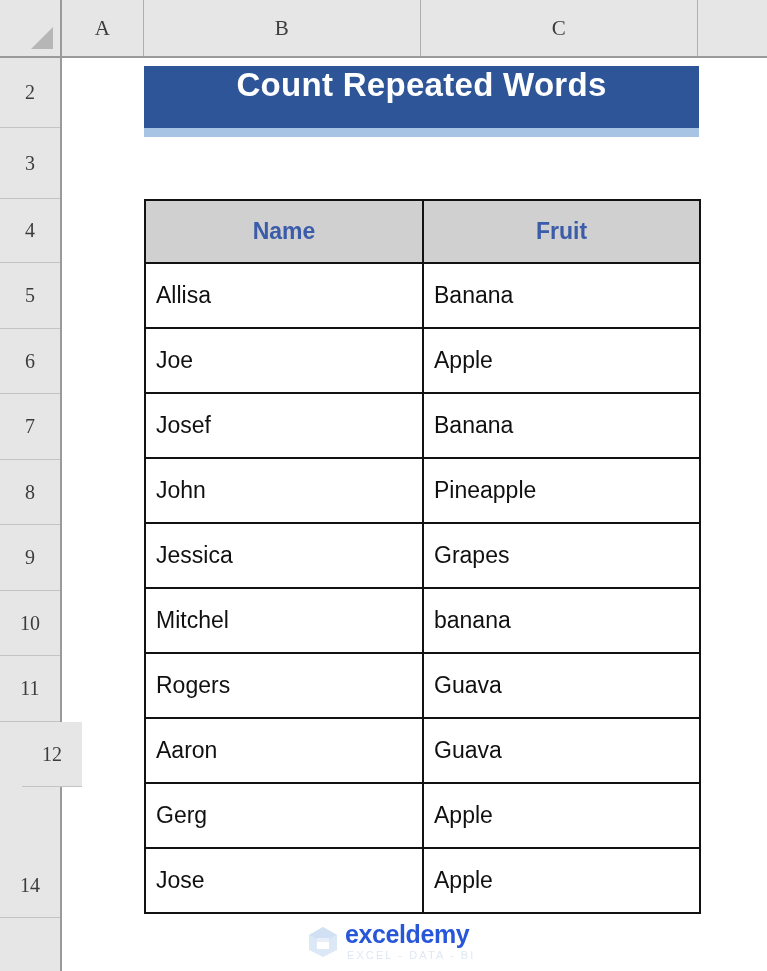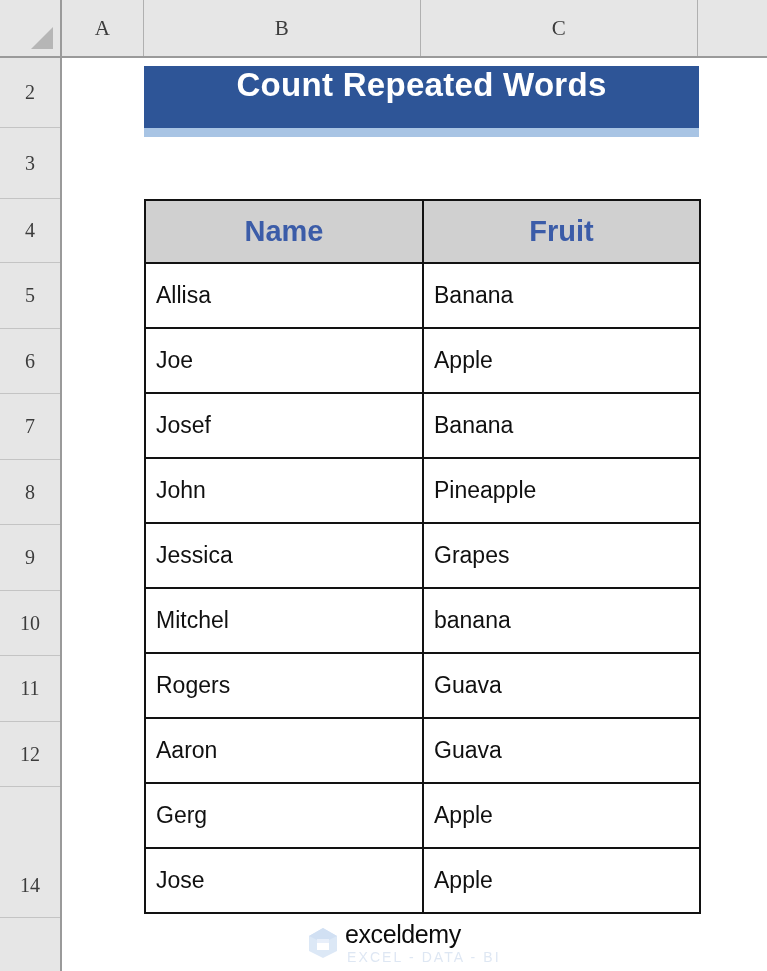--- a/index.html
+++ b/index.html
@@ -142,21 +142,21 @@
     font-size: 23px;
     color: #101010;
     overflow: hidden;
     white-space: nowrap;
   }
   .data-table th {
     background: #d0d0d0;
     color: #3b5ca8;
     font-weight: bold;
     text-align: center;
-    font-size: 29px;
+    font-size: 23px;
     height: 63px;
   }
   .data-table td {
     background: #ffffff;
     text-align: left;
     font-weight: normal;
   }
   .col-name  { width: 278px; }
   .col-fruit { width: 277px; }
 
@@ -172,26 +172,26 @@
     pointer-events: none;
   }
   .wm-logo { flex: 0 0 auto; }
   .wm-textblock {
     display: flex;
     flex-direction: column;
     line-height: 1;
   }
   .wm-name {
     font-size: 25px;
-    font-weight: normal;
-    color: #000000;
+    font-weight: bold;
+    color: #1d4ed8;
     letter-spacing: -0.4px;
   }
   .wm-tag {
-    font-size: 14px;
+    font-size: 11px;
     color: #dde6f3;
     letter-spacing: 2.1px;
     margin-top: 3px;
     padding-left: 2px;
   }
 </style>
 </head>
 <body>
 
 <div id="sheet">
@@ -236,21 +236,21 @@
       </div>
     <div class="row-head" style="top:467px; height:66px;">
         <span>9</span>
       </div>
     <div class="row-head" style="top:533px; height:65px;">
         <span>10</span>
       </div>
     <div class="row-head" style="top:598px; height:66px;">
         <span>11</span>
       </div>
-    <div class="row-head" style="top:664px; height:65px;">
+    <div class="row-head" style="top:664px; height:65px;margin-left:22px;">
         <span>12</span>
       </div>
     <div class="row-head" style="top:795px; height:65px;">
         <span>14</span>
       </div>
   </div>
 
   <div class="title-cell">
     <span class="title-text">Count Repeated Words</span>
   </div>

